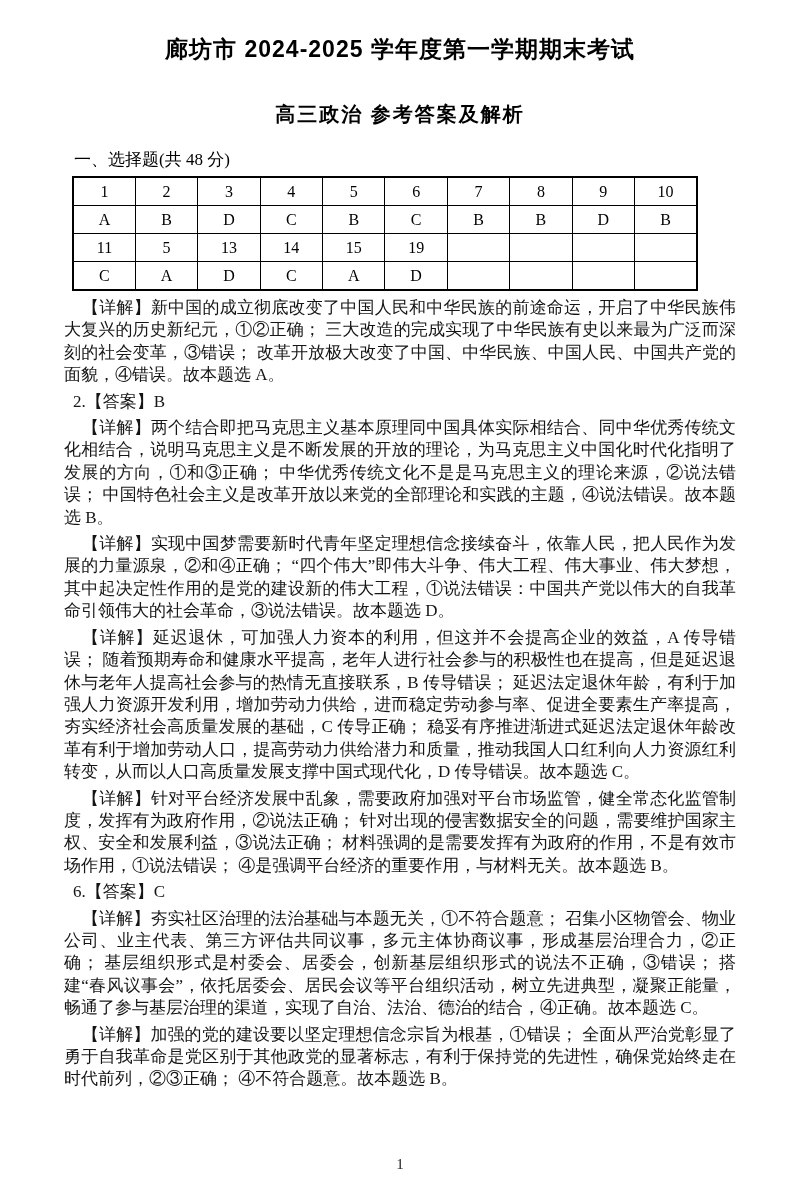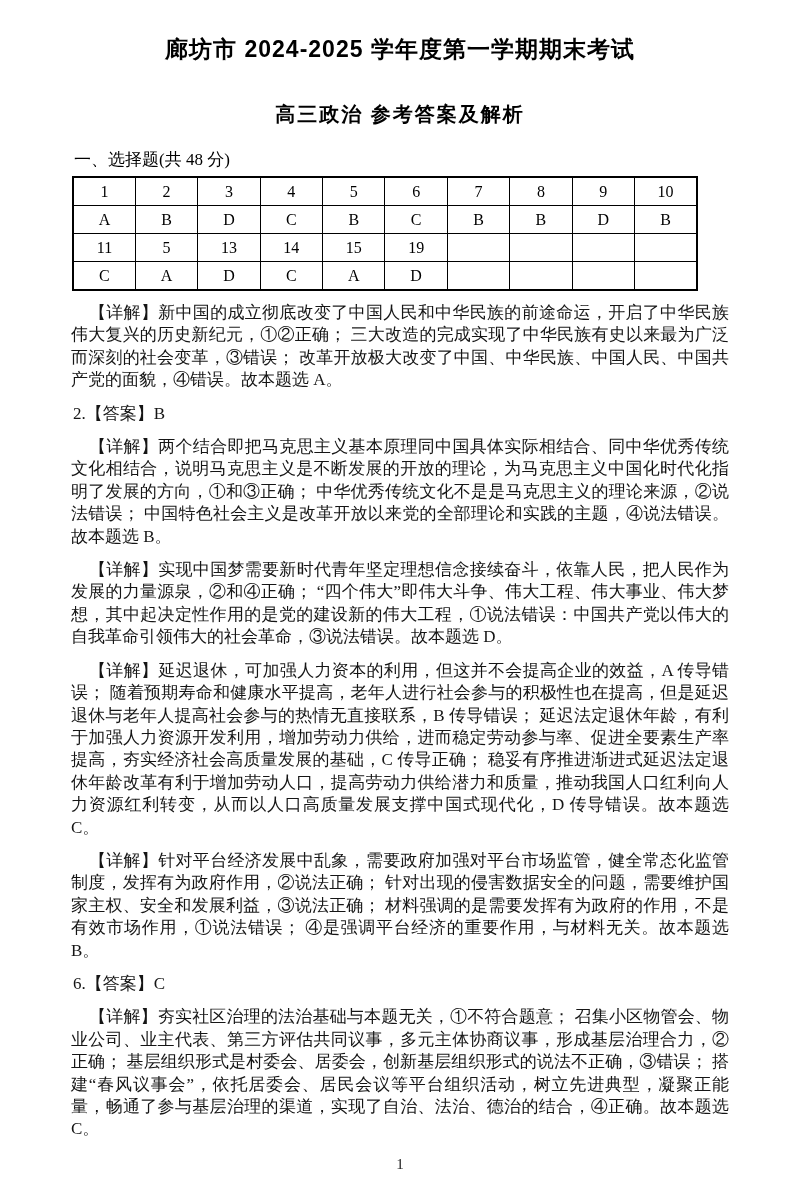--- a/index.html
+++ b/index.html
@@ -55,21 +55,21 @@
     color: #000;
   }
 
   .items {
     margin-top: 6px;
     font-size: 17px;
     line-height: 22.4px;
     text-align: justify;
   }
   .ans-line { padding-left: 13px; }
-  .detail { margin: 11px; text-indent: 18px; }
+  .detail { margin: 4px; text-indent: 18px; }
 
   .page-number {
     position: absolute;
     left: 0; right: 0;
     bottom: 14px;
     text-align: center;
     font-size: 15px;
     color: #222;
   }
 </style>
@@ -158,19 +158,20 @@
     <div class="item">
       <p class="detail"><span>【详解】</span><span>针对平台经济发展中乱象，需要政府加强对平台市场监管，健全常态化监管制度，发挥有为政府作用，②说法正确； 针对出现的侵害数据安全的问题，需要维护国家主权、安全和发展利益，③说法正确； 材料强调的是需要发挥有为政府的作用，不是有效市场作用，①说法错误； ④是强调平台经济的重要作用，与材料无关。故本题选 B。</span></p>
     </div>
 
     <div class="item">
       <div class="ans-line"><span>6.</span><span>【答案】</span><span>C</span></div>
       <p class="detail"><span>【详解】</span><span>夯实社区治理的法治基础与本题无关，①不符合题意； 召集小区物管会、物业公司、业主代表、第三方评估共同议事，多元主体协商议事，形成基层治理合力，②正确； 基层组织形式是村委会、居委会，创新基层组织形式的说法不正确，③错误； 搭建“春风议事会”，依托居委会、居民会议等平台组织活动，树立先进典型，凝聚正能量，畅通了参与基层治理的渠道，实现了自治、法治、德治的结合，④正确。故本题选 C。</span></p>
     </div>
 
     <div class="item">
+      <p class="detail"><span>【详解】</span><span>加强的党的建设要以坚定理想信念宗旨为根基，①错误； 全面从严治党彰显了勇于自我革命是党区别于其他政党的显著标志，有利于保持党的先进性，确保党始终走在时代前列，②③正确； ④不符合题意。故本题选 B。</span></p>
     </div>
 
   </div>
 
 </div>
 
 <div class="page-number">1</div>
 
 </body></html>

